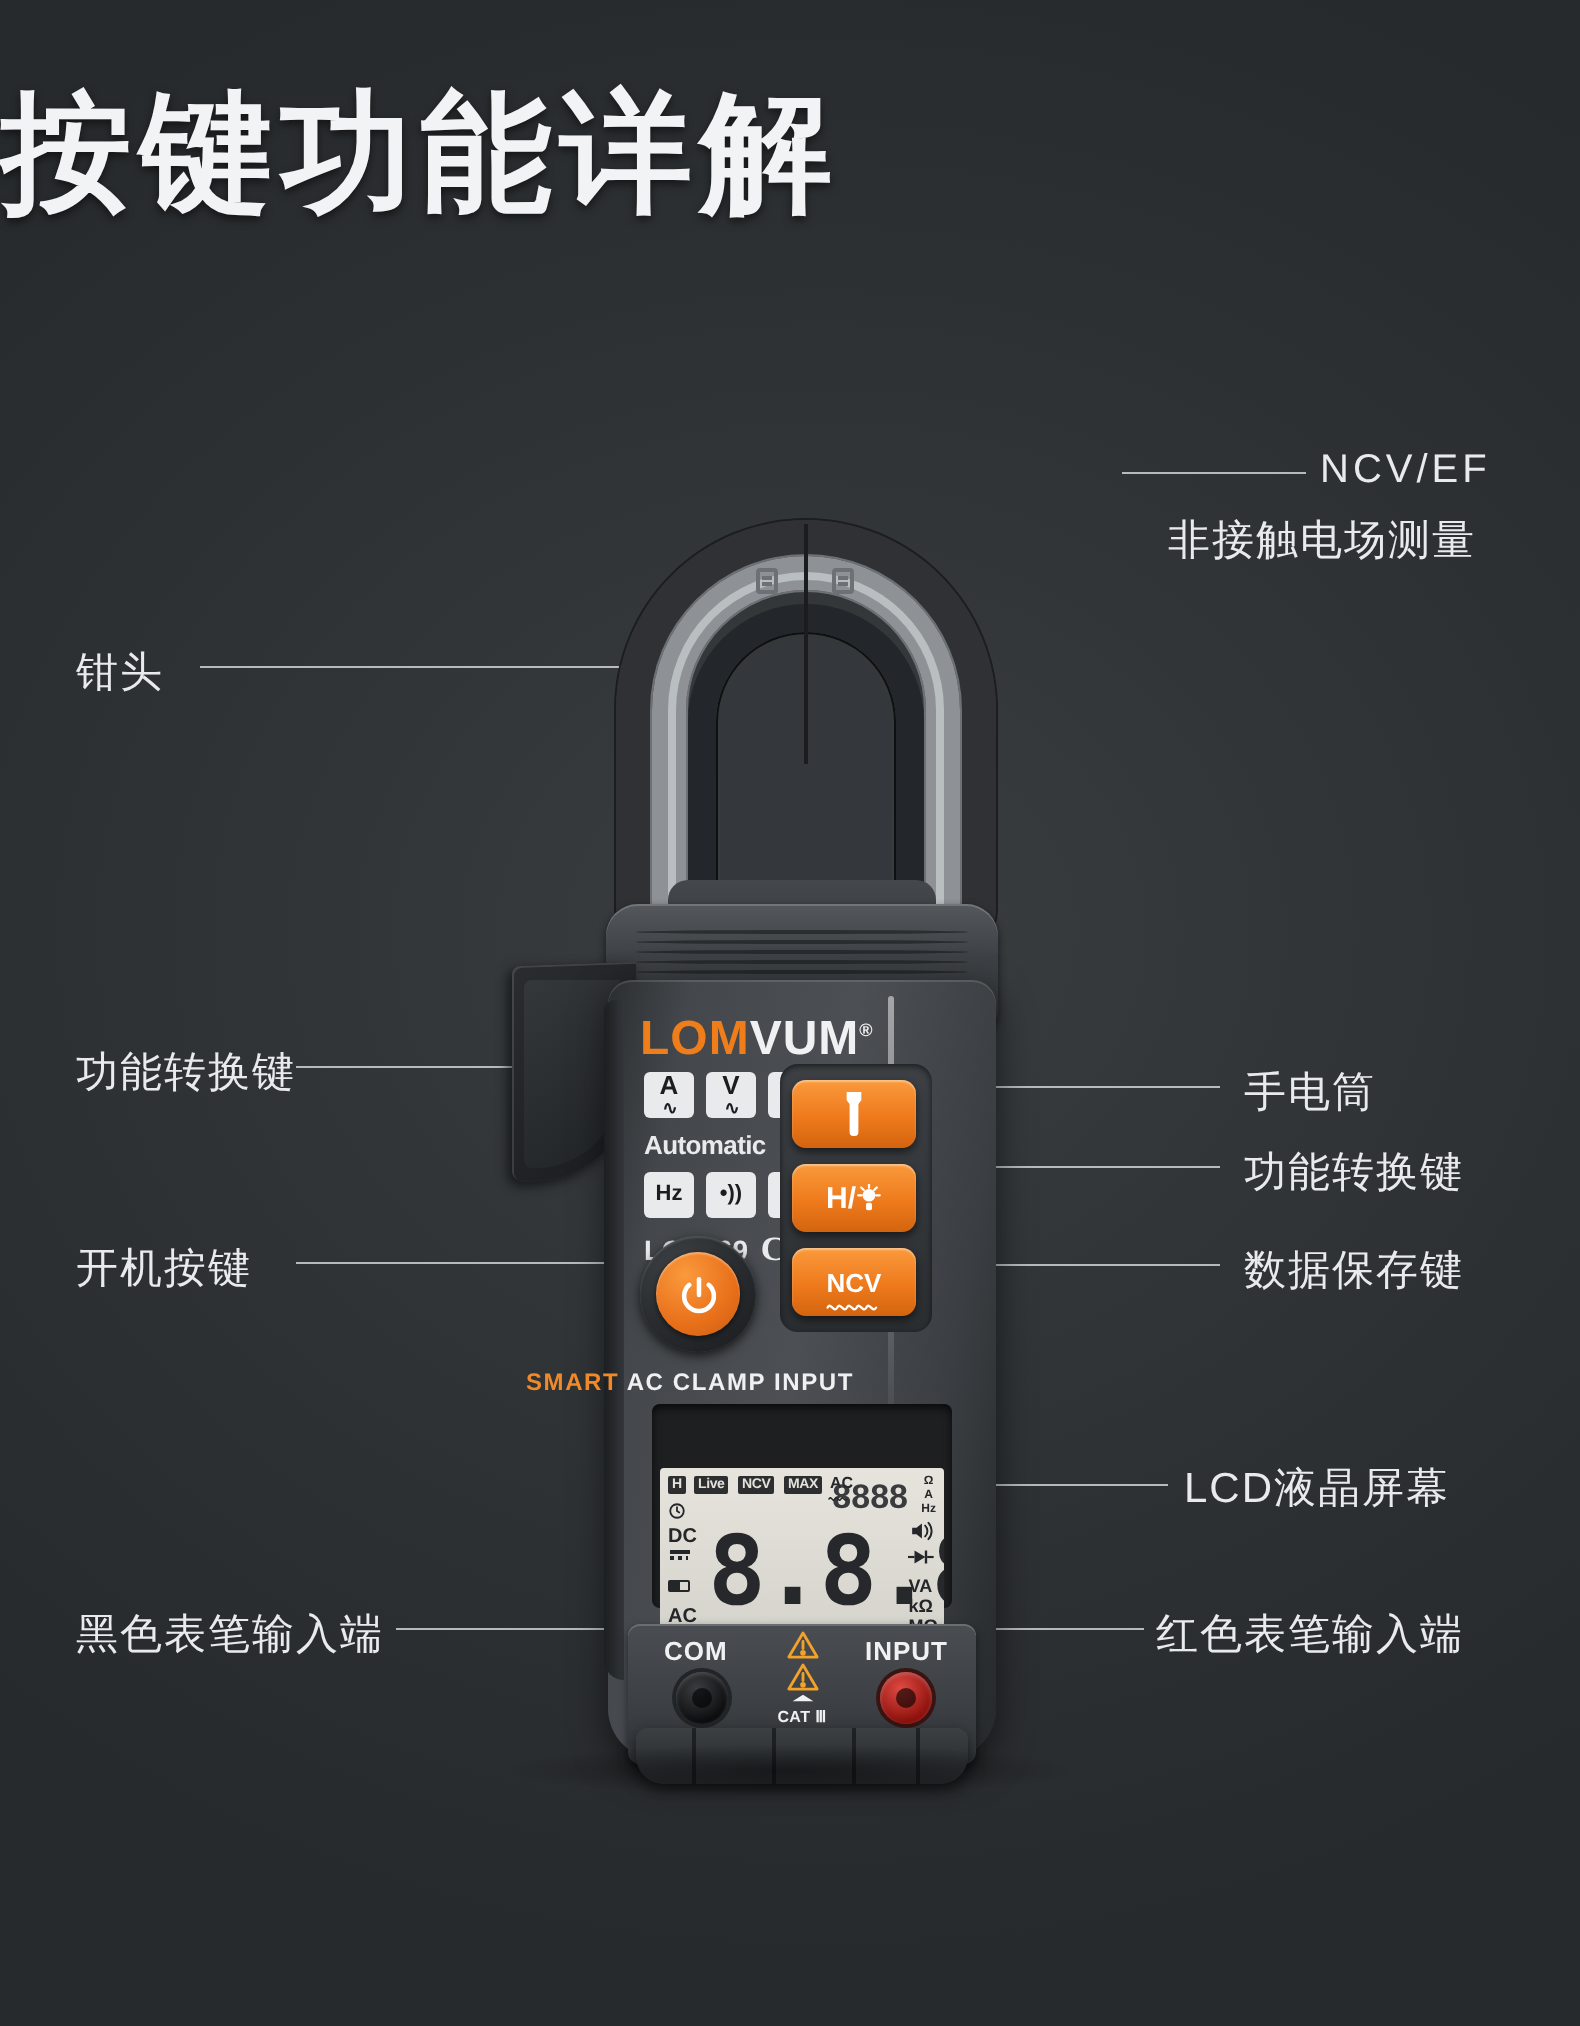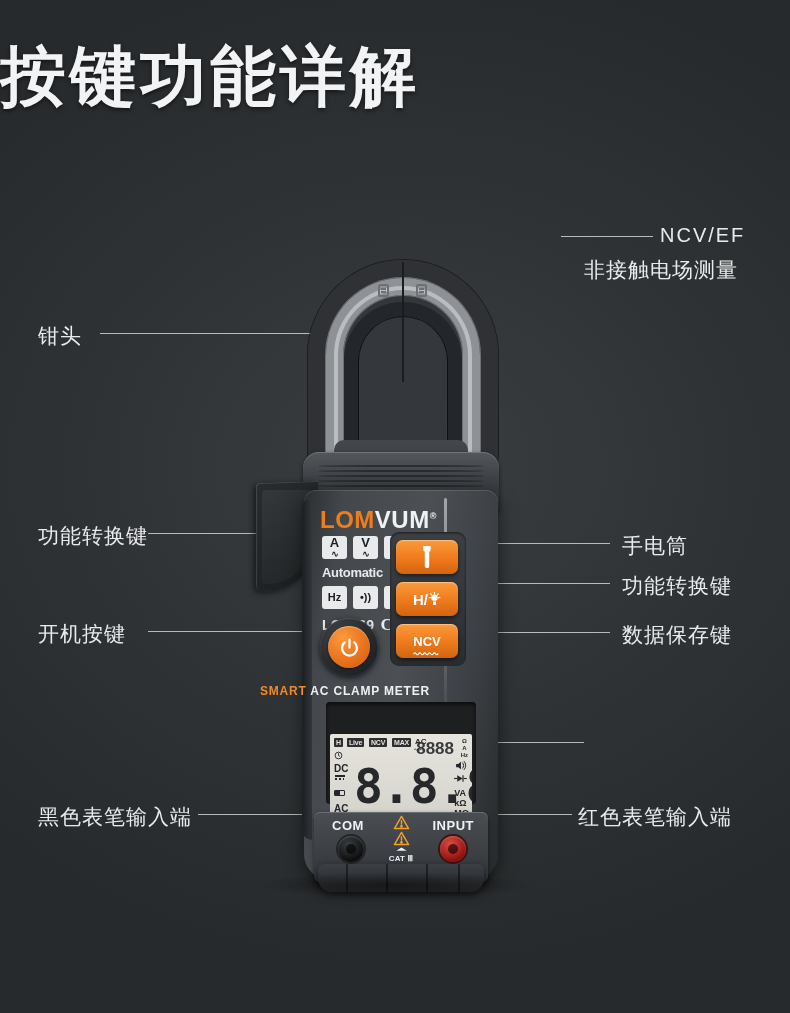--- a/index.html
+++ b/index.html
@@ -317,20 +317,21 @@
   <div class="lead" style="left:492px; top:543px; width:118px;"></div>
   <div class="callout" style="left:622px; top:532px;">手电筒</div>
 
   <div class="lead" style="left:492px; top:583px; width:118px;"></div>
   <div class="callout" style="left:622px; top:572px;">功能转换键</div>
 
   <div class="lead" style="left:492px; top:632px; width:118px;"></div>
   <div class="callout" style="left:622px; top:621px;">数据保存键</div>
 
   <div class="lead" style="left:492px; top:742px; width:92px;"></div>
+  <div class="callout" style="left:592px; top:730px;">LCD液晶屏幕</div>
 
   <div class="lead" style="left:492px; top:814px; width:80px;"></div>
   <div class="callout" style="left:578px; top:803px;">红色表笔输入端</div>
 
   <div id="device">
 
     <div class="jaw-outer"></div>
     <div class="jaw-inner"></div>
     <div class="jaw-hi"></div>
     <div class="jaw-core"></div>
@@ -437,21 +438,21 @@
     <div class="obtn b3">
       <span class="ncv-txt">
         <span>NCV</span>
         <svg class="ncv-wave" viewBox="0 0 34 6" fill="none" stroke="currentColor" stroke-width="1.4">
           <path d="M1 4c2-4 4 4 6 0s4 4 6 0 4 4 6 0 4 4 6 0 4 4 6 0" stroke-linecap="round"></path>
         </svg>
       </span>
     </div>
 
     <div class="smart">
-      <span class="s">SMART</span><span class="m"> AC CLAMP METER</span>
+      <span class="s">SMART</span><span class="m"> AC CLAMP INPUT</span>
     </div>
 
     <div class="lcd-bezel">
       <div class="lcd">
 
         <div class="lcd-badge" style="left:4px; top:4px;">H</div>
         <div class="lcd-badge" style="left:17px; top:4px;">Live</div>
         <div class="lcd-badge" style="left:39px; top:4px;">NCV</div>
         <div class="lcd-badge" style="left:62px; top:4px;">MAX</div>
 

